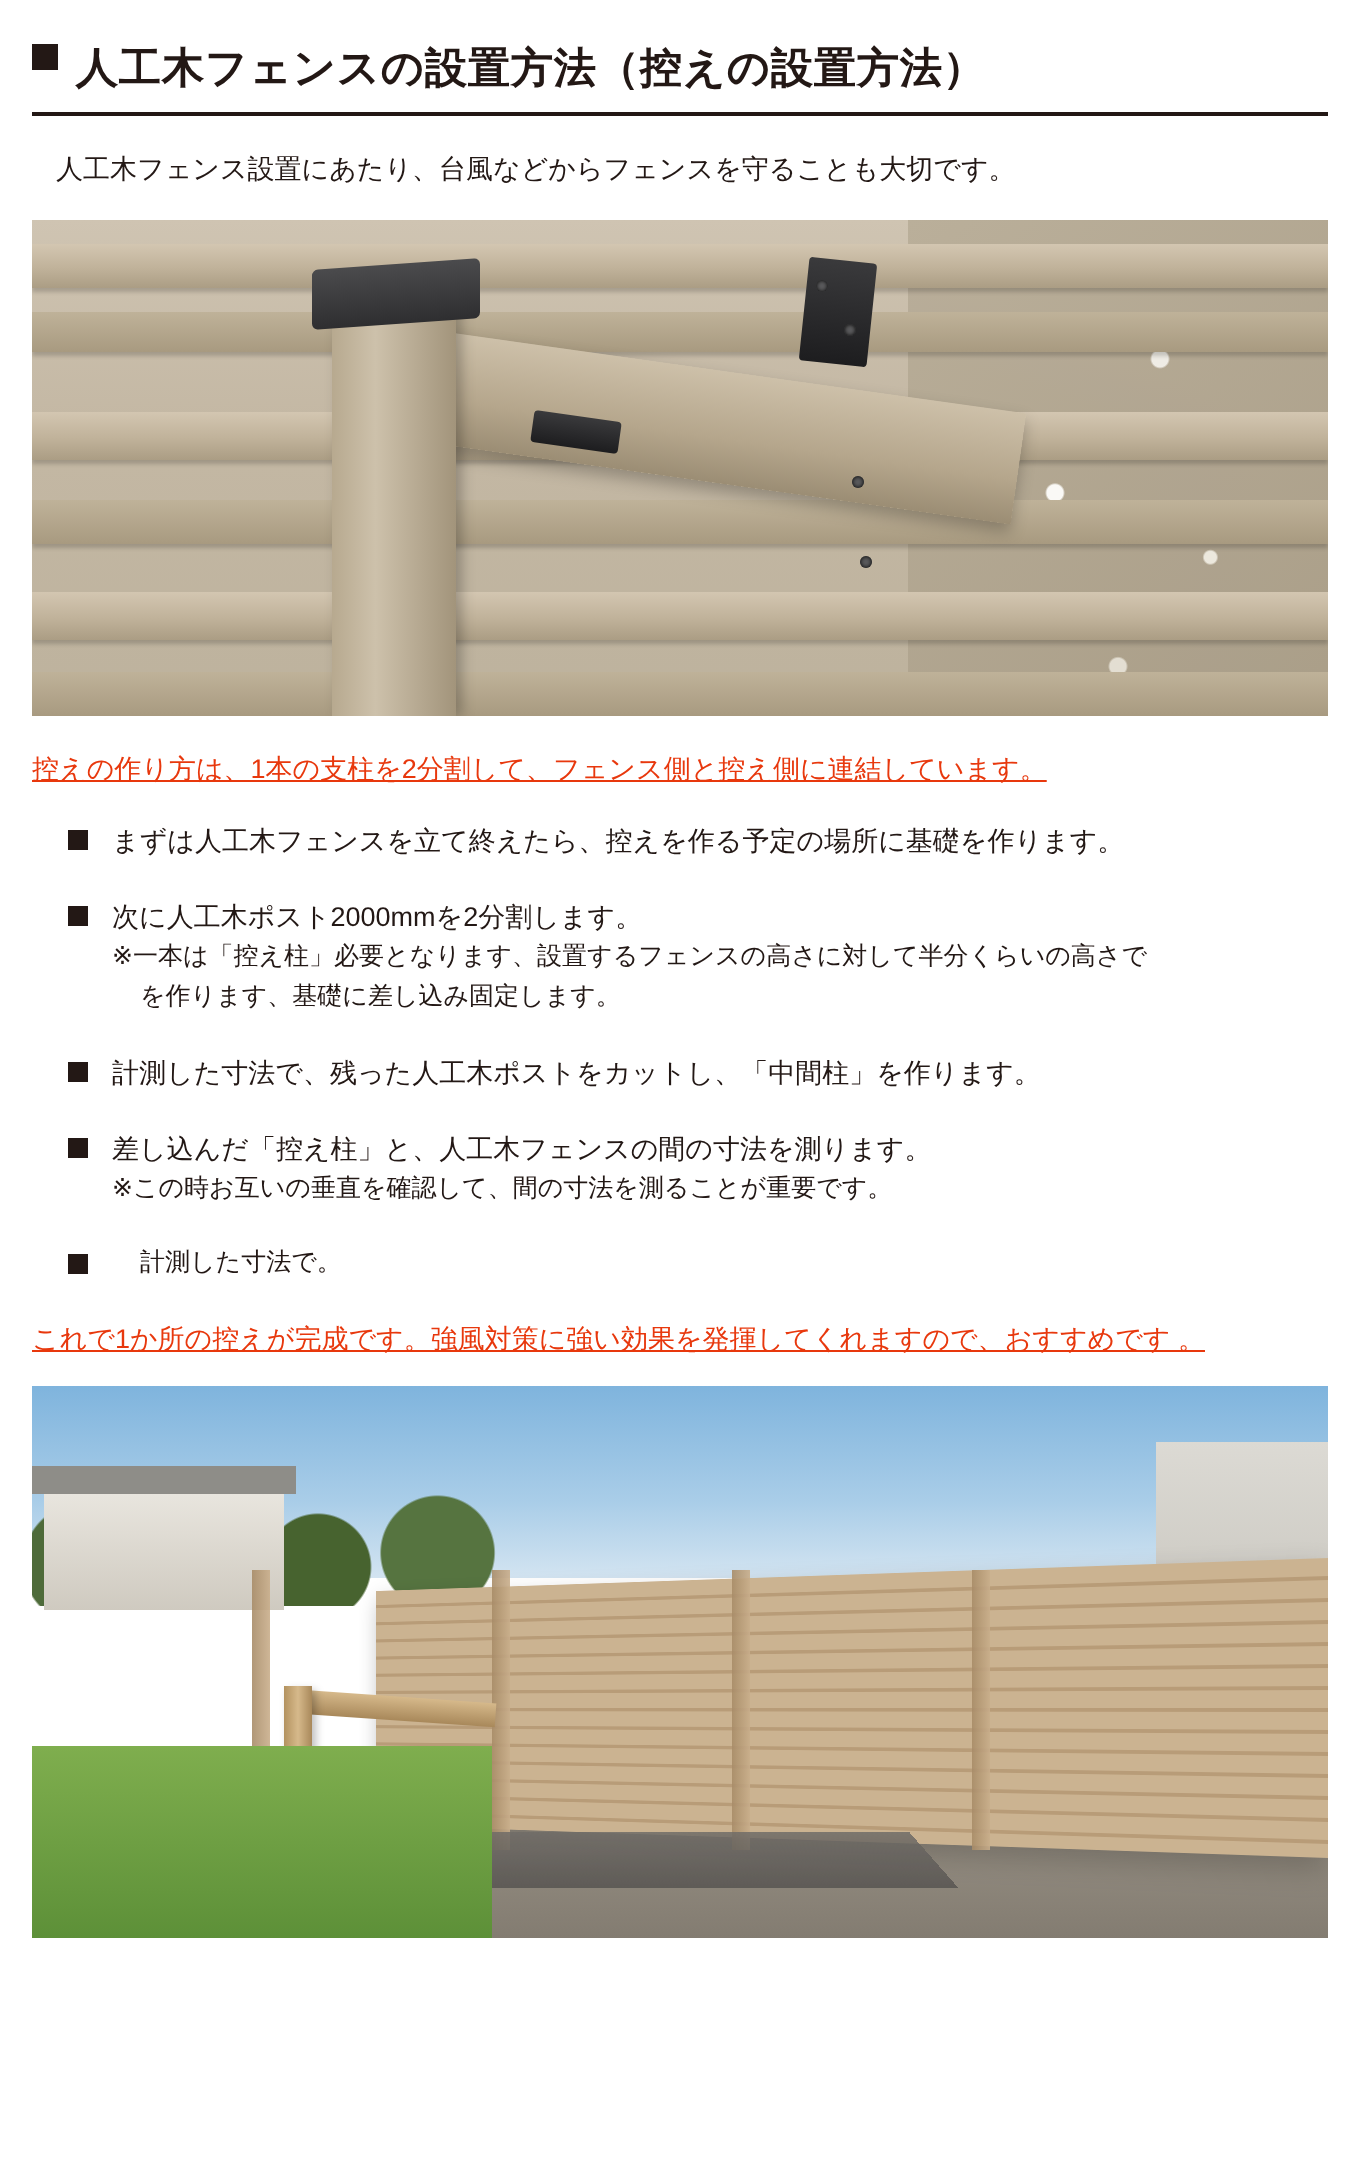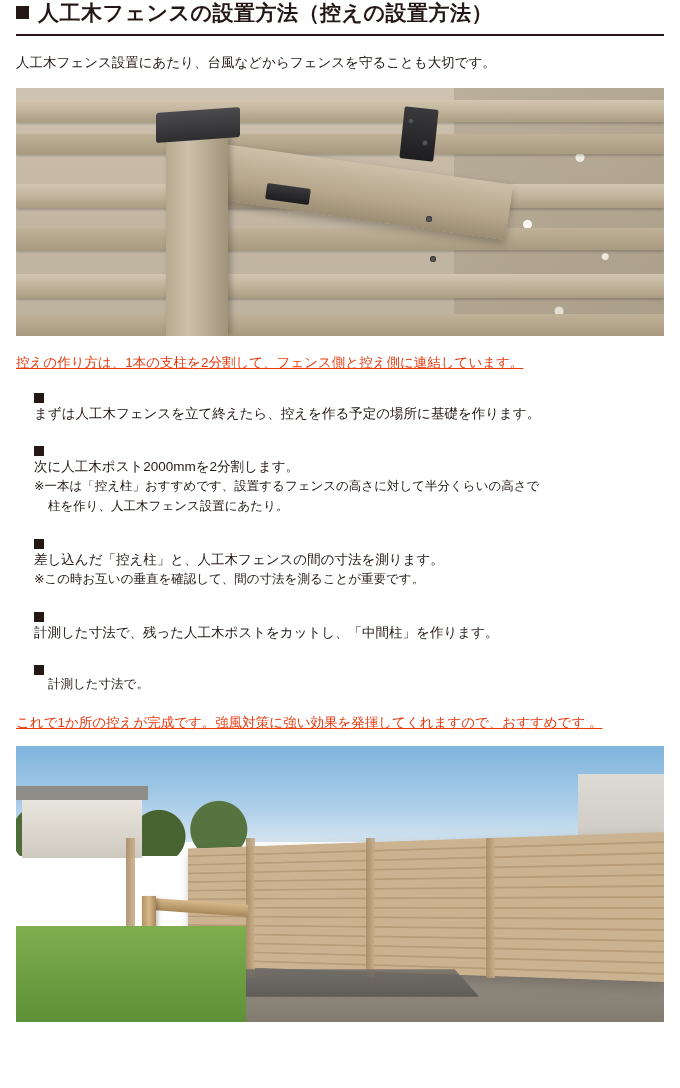--- a/index.html
+++ b/index.html
@@ -19,21 +19,22 @@
     width: 680px;
     height: 1088px;
     position: relative;
     box-sizing: border-box;
     padding: 0 16px;
   }
 
   
   .title-row {
     display: flex;
-    align-items: center;
+    align-items: flex-start;
+    padding-top: 22px;
     padding-bottom: 6px;
   }
   .title-square {
     width: 13px;
     height: 13px;
     background: #231815;
     margin-right: 9px;
     flex: 0 0 auto;
   }
   .title-text {
@@ -49,21 +50,21 @@
     margin: 3px 0 0 0;
   }
 
   
   .intro {
     margin-top: 16px;
     font-size: 13.5px;
     line-height: 1.62;
     color: #231815;
   }
-  .intro p { margin: 0; }
+  .intro p { margin: 12px; }
 
   
   .photo {
     margin-top: 14px;
     width: 648px;
     position: relative;
     overflow: hidden;
     border: 0;
   }
   .photo-1 { height: 248px; }
@@ -207,21 +208,20 @@
 
   
   .steps {
     margin-top: 14px;
     padding-left: 18px;
   }
   .step {
     display: flex;
     align-items: flex-start;
     margin-bottom: 17px;
-    flex-direction: column;
   }
   .step-marker {
     width: 10px; height: 10px;
     background: #231815;
     flex: 0 0 auto;
     margin-top: 5px;
     margin-right: 12px;
   }
   .step-body {
     font-size: 13.5px;
@@ -283,37 +283,37 @@
       <span class="step-marker"></span>
       <div class="step-body">
         <span>まずは人工木フェンスを立て終えたら、控えを作る予定の場所に基礎を作ります。</span>
       </div>
     </div>
 
     <div class="step">
       <span class="step-marker"></span>
       <div class="step-body">
         <span>次に人工木ポスト2000mmを2分割します。</span>
-        <span class="sub">※一本は「控え柱」おすすめです、設置するフェンスの高さに対して半分くらいの高さで</span>
-        <span class="sub-indent">柱を作り、人工木フェンス設置にあたり。</span>
+        <span class="sub">※一本は「控え柱」必要となります、設置するフェンスの高さに対して半分くらいの高さで</span>
+        <span class="sub-indent">を作ります、基礎に差し込み固定します。</span>
+      </div>
+    </div>
+
+    <div class="step">
+      <span class="step-marker"></span>
+      <div class="step-body">
+        <span>計測した寸法で、残った人工木ポストをカットし、「中間柱」を作ります。</span>
       </div>
     </div>
 
     <div class="step">
       <span class="step-marker"></span>
       <div class="step-body">
         <span>差し込んだ「控え柱」と、人工木フェンスの間の寸法を測ります。</span>
         <span class="sub">※この時お互いの垂直を確認して、間の寸法を測ることが重要です。</span>
-      </div>
-    </div>
-
-    <div class="step">
-      <span class="step-marker"></span>
-      <div class="step-body">
-        <span>計測した寸法で、残った人工木ポストをカットし、「中間柱」を作ります。</span>
       </div>
     </div>
 
     <div class="step">
       <span class="step-marker"></span>
       <div class="step-body">
         <span class="sub-indent">計測した寸法で。</span>
       </div>
     </div>
 

